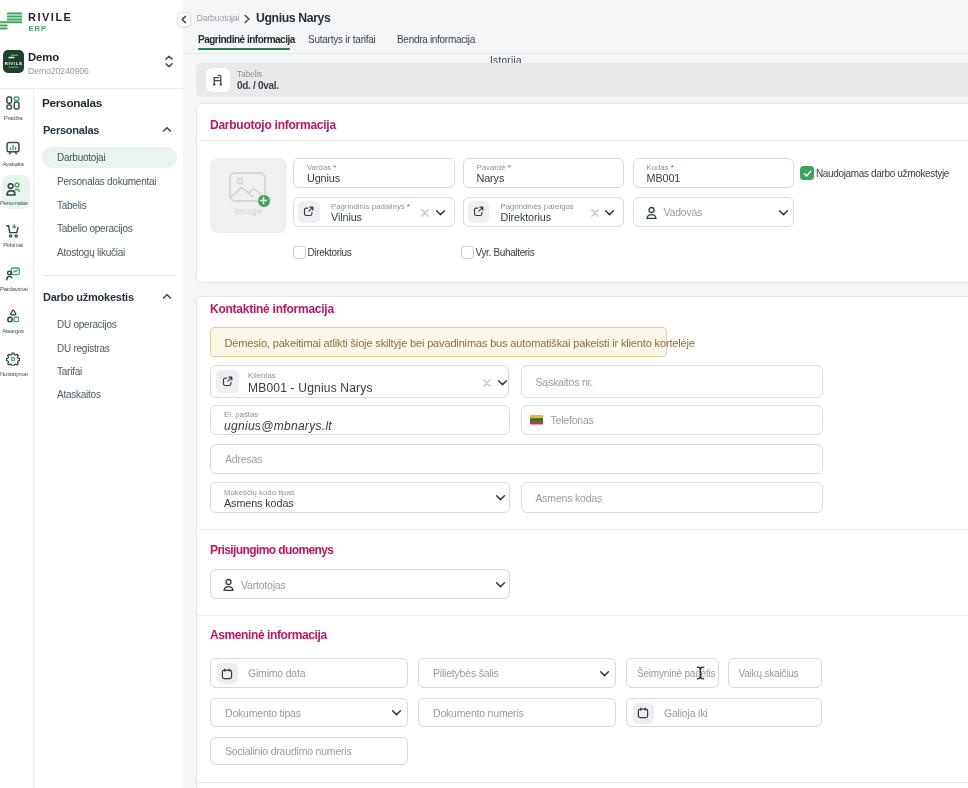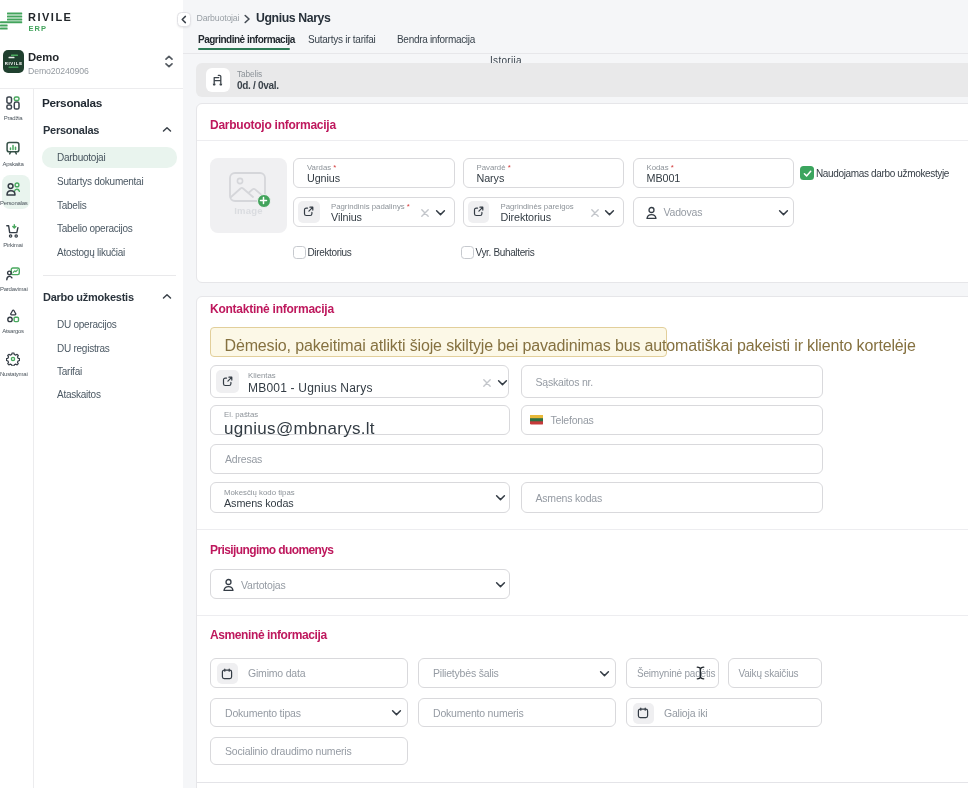--- a/index.html
+++ b/index.html
@@ -113,21 +113,21 @@
   </svg>
   <div class="rlbl" style="top:370.5px;">Nustatymai</div>
 
   <div class="abs" style="left:42px;top:96px;font-size:11.8px;font-weight:700;color:#1f2730;letter-spacing:-.3px;">Personalas</div>
   <div class="abs" style="left:43px;top:124px;font-size:11px;font-weight:700;color:#2a333c;letter-spacing:-.25px;">Personalas</div>
   <svg class="chev" style="left:162px;top:126px;" width="10" height="7" viewBox="0 0 10 7">
       <path d="M1.5 5 5 1.8 8.5 5" fill="none" stroke="#3c434b" stroke-width="1.5" stroke-linecap="round" stroke-linejoin="round"></path>
     </svg>
   <div class="abs" style="left:41.5px;top:147px;width:135px;height:20.5px;border-radius:10px;background:#e9f4ee;"></div>
   <div class="mitem" style="top:152px;color:#46535d;">Darbuotojai</div>
-  <div class="mitem" style="top:175.5px;">Sutartys dokumentai</div>
+  <div class="mitem" style="top:175.5px;">Personalas dokumentai</div>
   <div class="mitem" style="top:200px;">Tabelis</div>
   <div class="mitem" style="top:223px;">Tabelio operacijos</div>
   <div class="mitem" style="top:246.5px;">Atostogų likučiai</div>
   <div class="abs" style="left:43px;top:275px;width:133px;height:1px;background:#e9e9eb;"></div>
   <div class="abs" style="left:43px;top:290.5px;font-size:11px;font-weight:700;color:#2a333c;letter-spacing:-.25px;">Darbo užmokestis</div>
   <svg class="chev" style="left:162px;top:292.5px;" width="10" height="7" viewBox="0 0 10 7">
       <path d="M1.5 5 5 1.8 8.5 5" fill="none" stroke="#3c434b" stroke-width="1.5" stroke-linecap="round" stroke-linejoin="round"></path>
     </svg>
   <div class="mitem" style="top:319px;">DU operacijos</div>
   <div class="mitem" style="top:342.5px;">DU registras</div>
@@ -240,21 +240,21 @@
 </div>
 
 <div class="cb" style="left:292.5px;top:245.5px;"></div>
 <div class="cbl" style="left:307.5px;top:246.5px;">Direktorius</div>
 <div class="cb" style="left:461px;top:245.5px;"></div>
 <div class="cbl" style="left:475.5px;top:246.5px;">Vyr. Buhalteris</div>
 
 <div class="card" style="left:196px;top:296px;width:790px;height:500px;"></div>
 <div class="hdr" style="left:210px;top:301.5px;">Kontaktinė informacija</div>
 <div class="abs" style="left:210px;top:326.5px;width:457px;height:30px;background:#fcf8e7;border:1px solid #e2cf9b;border-radius:4px;"></div>
-<div class="abs" style="left:224.5px;top:336.5px;font-size:16px;color:#857140;letter-spacing:-.15px;white-space:nowrap;">Dėmesio, pakeitimai atlikti šioje skiltyje bei pavadinimas bus automatiškai pakeisti ir kliento kortelėje</div>
+<div class="abs" style="left:224.5px;top:336.5px;font-size:11px;color:#857140;letter-spacing:-.15px;white-space:nowrap;">Dėmesio, pakeitimai atlikti šioje skiltyje bei pavadinimas bus automatiškai pakeisti ir kliento kortelėje</div>
 
 <div class="fld" style="left:210px;top:364.5px;width:299px;height:33px;">
   <div class="ibtn" style="left:4.5px;top:4.5px;width:23px;height:23px;">
     <svg width="13" height="13" viewBox="0 0 13 13">
         <path d="M5.6 3.1H4.3c-1.2 0-1.8.6-1.8 1.8v3.8c0 1.2.6 1.8 1.8 1.8h3.8c1.2 0 1.8-.6 1.8-1.8V7.4" fill="none" stroke="#343c45" stroke-width="1.2" stroke-linecap="round"></path>
         <path d="M6.9 6.1 10.6 2.4M7.9 2.2h2.9v2.9" fill="none" stroke="#343c45" stroke-width="1.2" stroke-linecap="round" stroke-linejoin="round"></path>
       </svg>
   </div>
   <div class="flbl" style="left:37px;top:5px;">Klientas</div>
   <div class="fval" style="left:37px;top:15px;font-size:12px;letter-spacing:.2px;">MB001 - Ugnius Narys</div>
@@ -264,21 +264,21 @@
   <svg class="abs" style="left:286px;top:13px;" width="11" height="8" viewBox="0 0 11 8">
       <path d="M1.6 1.8 5.5 5.6 9.4 1.8" fill="none" stroke="#343c45" stroke-width="1.5" stroke-linecap="round" stroke-linejoin="round"></path>
     </svg>
 </div>
 <div class="fld" style="left:520.5px;top:364.5px;width:302px;height:33px;">
   <div class="ph" style="left:14px;top:10px;">Sąskaitos nr.</div>
 </div>
 
 <div class="fld" style="left:210px;top:404.5px;width:300px;height:30px;">
   <div class="flbl">El. paštas</div>
-  <div class="fval" style="font-size:17px;letter-spacing:.3px;">ugnius@mbnarys.lt</div>
+  <div class="fval" style="font-size:12px;letter-spacing:.3px;font-style:italic;">ugnius@mbnarys.lt</div>
 </div>
 <div class="fld" style="left:520.5px;top:404.5px;width:302px;height:30px;">
   <svg class="abs" style="left:8px;top:9.5px;" width="13.5" height="9.5" viewBox="0 0 13.5 9.5">
       <rect width="13.5" height="9.5" rx="1.2" fill="#c53a3a"></rect>
       <rect width="13.5" height="6.3" fill="#2e7046"></rect>
       <rect width="13.5" height="3.2" fill="#e8b93a"></rect>
     </svg>
   <div class="ph" style="left:29px;top:8.5px;">Telefonas</div>
 </div>
 

